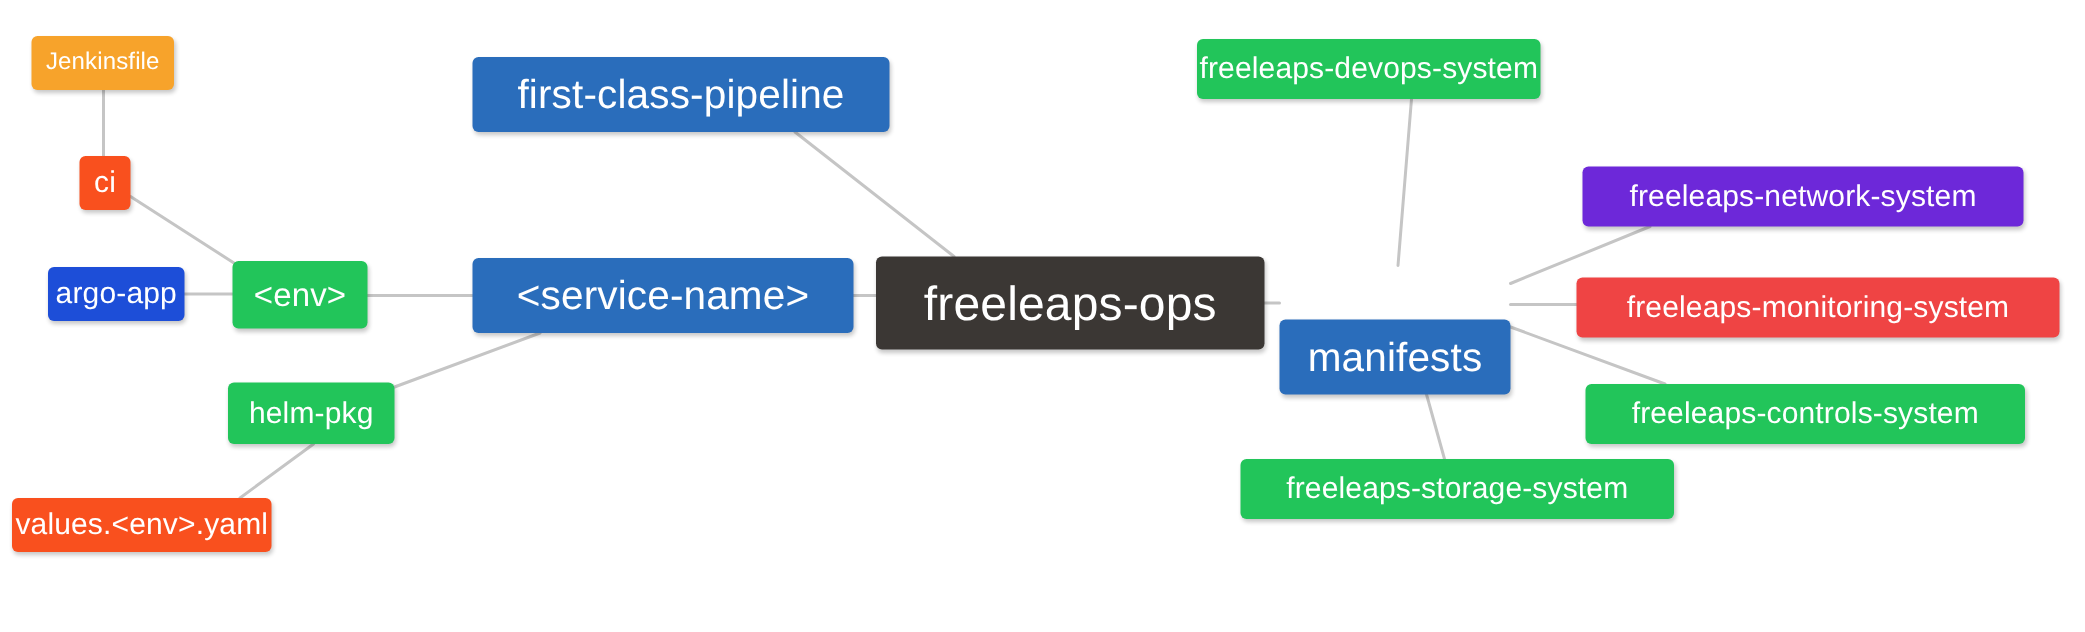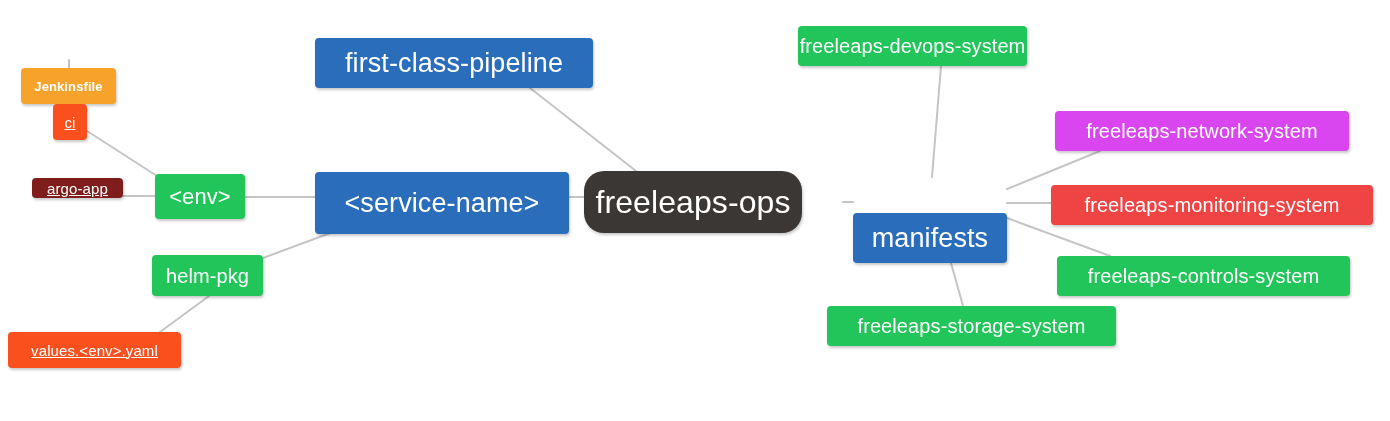--- a/index.html
+++ b/index.html
@@ -41,22 +41,22 @@
     box-shadow: 1px 2px 3px rgba(0,0,0,0.22);
     text-align: center;
     padding: 0 10px;
     cursor: default;
   }
   
   .tier-root   { font-size: 32px; font-weight: 400; }
   .tier-main   { font-size: 27px; font-weight: 400; }
   .tier-sub    { font-size: 22px; font-weight: 400; }
   .tier-leaf   { font-size: 20px; font-weight: 400; }
-  .tier-small  { font-size: 15px; font-weight: 400; text-decoration: underline; }
-  .tier-tiny   { font-size: 13px; font-weight: 700; margin-top: 44px; }
+  .tier-small  { font-size: 20px; font-weight: 400; }
+  .tier-tiny   { font-size: 16px; font-weight: 400; }
 </style>
 </head>
 <body>
 
 <div id="mindmap">
   <svg id="edge-layer" viewBox="0 0 1390 421" width="1390" height="421">
       <line x1="69" y1="60" x2="69" y2="104" stroke="#c5c5c5" stroke-width="2" stroke-linecap="round"></line>
       <line x1="87" y1="131" x2="157" y2="176" stroke="#c5c5c5" stroke-width="2" stroke-linecap="round"></line>
       <line x1="123" y1="196" x2="155" y2="196" stroke="#c5c5c5" stroke-width="2" stroke-linecap="round"></line>
       <line x1="245" y1="197" x2="315" y2="197" stroke="#c5c5c5" stroke-width="2" stroke-linecap="round"></line>
@@ -71,48 +71,48 @@
       <line x1="1007" y1="218" x2="1110" y2="256" stroke="#c5c5c5" stroke-width="2" stroke-linecap="round"></line>
       <line x1="941" y1="227" x2="963" y2="306" stroke="#c5c5c5" stroke-width="2" stroke-linecap="round"></line>
     </svg>
   <div id="node-layer">
       <div class="node tier-tiny" style="left: 21px; top: 24px; width: 95px; height: 36px; background: rgb(247, 163, 43);">
         <span>Jenkinsfile</span>
       </div>
       <div class="node tier-small" style="left: 53px; top: 104px; width: 34px; height: 36px; background: rgb(249, 80, 30);">
         <span>ci</span>
       </div>
-      <div class="node tier-small" style="left: 32px; top: 178px; width: 91px; height: 20px; background: #7f1d1d;">
+      <div class="node tier-small" style="left: 32px; top: 178px; width: 91px; height: 36px; background: #1d4ed8;">
         <span>argo-app</span>
       </div>
       <div class="node tier-sub" style="left: 155px; top: 174px; width: 90px; height: 45px; background: rgb(34, 197, 90);">
         <span>&lt;env&gt;</span>
       </div>
       <div class="node tier-leaf" style="left: 152px; top: 255px; width: 111px; height: 41px; background: rgb(34, 197, 90);">
         <span>helm-pkg</span>
       </div>
       <div class="node tier-small" style="left: 8px; top: 332px; width: 173px; height: 36px; background: rgb(249, 80, 30); text-align: right;">
         <span>values.&lt;env&gt;.yaml</span>
       </div>
       <div class="node tier-main" style="left: 315px; top: 38px; width: 278px; height: 50px; background: rgb(42, 109, 187);">
         <span>first-class-pipeline</span>
       </div>
-      <div class="node tier-main" style="left: 315px; top: 172px; width: 254px; height: 62px; background: rgb(42, 109, 187);">
+      <div class="node tier-main" style="left: 315px; top: 172px; width: 254px; height: 50px; background: rgb(42, 109, 187);">
         <span>&lt;service-name&gt;</span>
       </div>
-      <div class="node tier-root" style="left: 584px; top: 171px; width: 218px; height: 62px; background: rgb(59, 55, 52); border-radius: 20px;">
+      <div class="node tier-root" style="left: 584px; top: 171px; width: 259px; height: 62px; background: rgb(59, 55, 52);">
         <span>freeleaps-ops</span>
       </div>
       <div class="node tier-main" style="left: 853px; top: 177px; width: 154px; height: 50px; background: rgb(42, 109, 187); margin-top: 36px;">
         <span>manifests</span>
       </div>
       <div class="node tier-leaf" style="left: 798px; top: 26px; width: 229px; height: 40px; background: rgb(34, 197, 90);">
         <span>freeleaps-devops-system</span>
       </div>
-      <div class="node tier-leaf" style="left: 1055px; top: 111px; width: 294px; height: 40px; background: #d946ef;">
+      <div class="node tier-leaf" style="left: 1055px; top: 111px; width: 294px; height: 40px; background: #6d28d9;">
         <span>freeleaps-network-system</span>
       </div>
       <div class="node tier-leaf" style="left: 1051px; top: 185px; width: 322px; height: 40px; background: #ef4444;">
         <span>freeleaps-monitoring-system</span>
       </div>
       <div class="node tier-leaf" style="left: 1057px; top: 256px; width: 293px; height: 40px; background: rgb(34, 197, 90);">
         <span>freeleaps-controls-system</span>
       </div>
       <div class="node tier-leaf" style="left: 816px; top: 306px; width: 289px; height: 40px; background: rgb(34, 197, 90); margin-left: 11px;">
         <span>freeleaps-storage-system</span>

